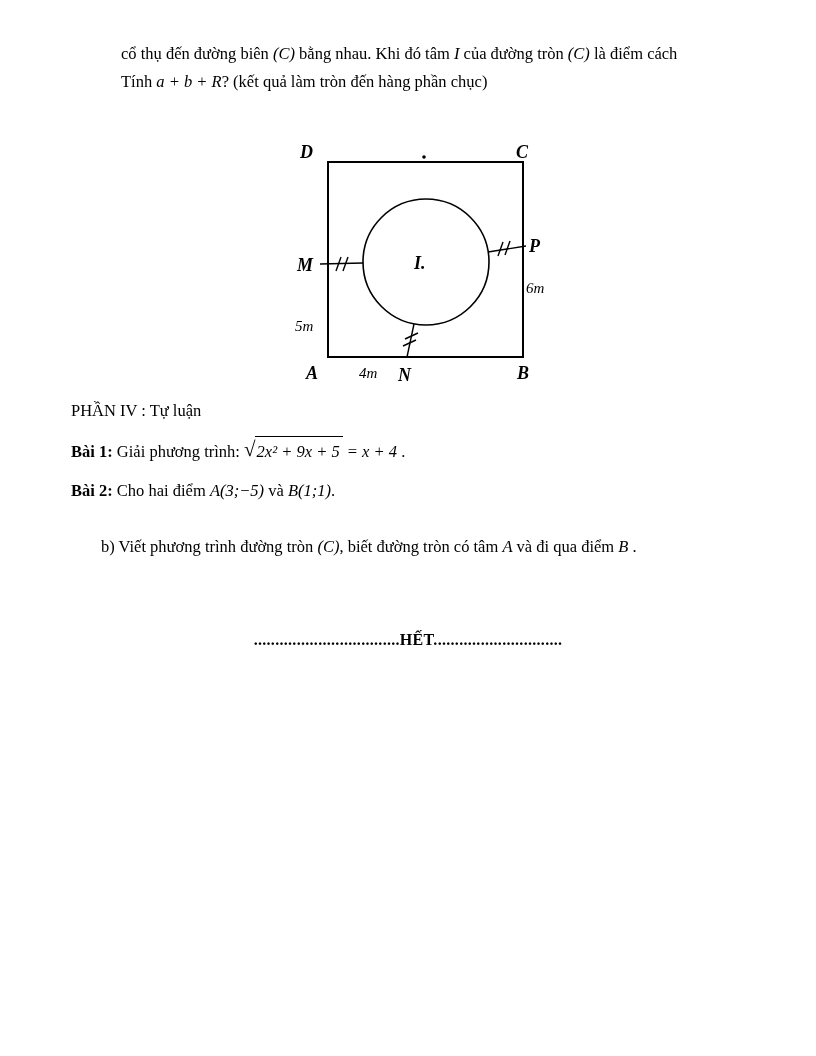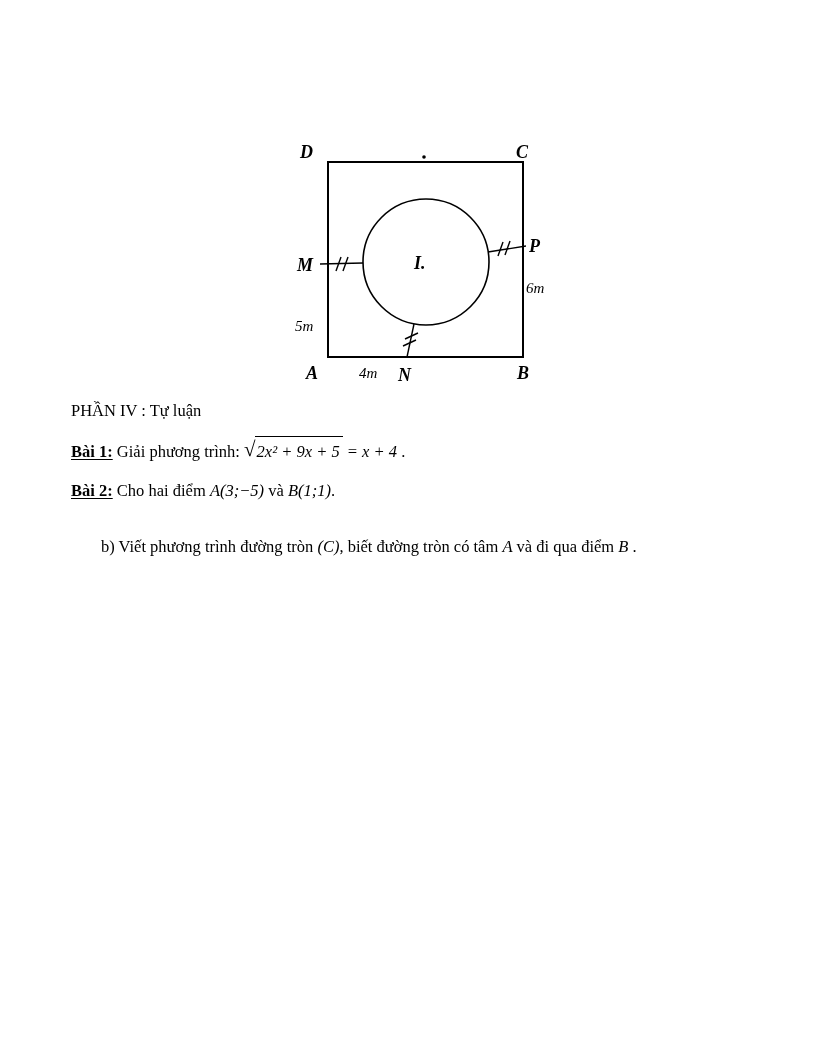--- a/index.html
+++ b/index.html
@@ -7,40 +7,42 @@
   .page {
     position:relative; width:816px; height:1056px; background:#ffffff;
     font-family:"Liberation Serif", serif; color:#000; overflow:hidden;
   }
   .abs { position:absolute; }
   .intro { left:121px; top:40px; width:632px; font-size:16.5px; line-height:1.72; }
   .ln { display:block; }
   .mi { font-style:italic; }
   .heading { left:71px; top:401px; font-size:16.5px; font-weight:normal; }
   .line { font-size:16.5px; }
-  .bai-label { font-weight:bold; text-decoration:underline; text-underline-offset:2px;text-align:center; }
+  .bai-label { font-weight:bold; text-underline-offset:2px;text-align:center; }
   .sqrt-wrap { white-space:nowrap; }
   .sqrt-sign { display:inline-block; font-size:21px; line-height:1; transform:translateY(-1px); margin-right:-1px; font-style:normal; }
   .rad-body { display:inline-block; border-top:1.4px solid #000; padding:5px 3px 0 2px; line-height:1.2; font-style:italic; }
   .ex1 { left:71px; top:436px; }
   .ex2 { left:71px; top:481px; }
   .ex2a { left:117px; top:511px; }
   .ex2b { left:101px; top:537px; }
   .footer { left:0; width:816px; top:631px; text-align:center; font-weight:bold; font-size:16px; letter-spacing:0.3px; }
   .fig { left:293px; top:142px; }
   .fig text { font-family:"Liberation Serif", serif; fill:#000; stroke:none; }
   .pt { font-weight:bold; font-style:italic; font-size:18px; }
   .dim { font-style:italic; font-size:15px; }
 </style>
 </head>
 <body>
 
 <div class="page">
 
   <p class="abs intro">
+    <span class="ln"><span>cổ thụ đến đường biên </span><span class="mi">(C)</span><span> bằng nhau. Khi đó tâm </span><span class="mi">I</span><span> của đường tròn </span><span class="mi">(C)</span><span> là điểm cách</span></span>
+    <span class="ln"><span>Tính </span><span class="mi">a + b + R</span><span>? (kết quả làm tròn đến hàng phần chục)</span></span>
   </p>
 
   <svg class="abs fig" width="274" height="252" viewBox="0 0 274 252" xmlns="http://www.w3.org/2000/svg">
     <g fill="none" stroke="#000000">
       <rect x="35" y="20" width="195" height="195" stroke-width="2"></rect>
       <circle cx="133" cy="120" r="63" stroke-width="1.6"></circle>
       <line x1="27" y1="122" x2="70" y2="121" stroke-width="1.4"></line>
       <line x1="195" y1="110" x2="233" y2="104" stroke-width="1.4"></line>
       <line x1="121" y1="182" x2="114" y2="215" stroke-width="1.4"></line>
       <g stroke-width="1.4">
@@ -74,14 +76,15 @@
 
   <div class="abs heading">PHẦN IV : Tự luận</div>
 
   <div class="abs line ex1"><span class="bai-label">Bài 1:</span><span> Giải phương trình: </span><span class="sqrt-wrap"><span class="sqrt-sign">√</span><span class="rad-body">2x² + 9x + 5</span></span><span class="mi"> = x + 4</span><span> .</span></div>
 
   <div class="abs line ex2"><span class="bai-label">Bài 2:</span><span> Cho hai điểm </span><span class="mi">A(3;−5)</span><span> và </span><span class="mi">B(1;1)</span><span>.</span></div>
 
 
   <div class="abs line ex2b"><span>b) Viết phương trình đường tròn </span><span class="mi">(C)</span><span>, biết đường tròn có tâm </span><span class="mi">A</span><span> và đi qua điểm </span><span class="mi">B</span><span> .</span></div>
 
+  <div class="abs footer"><span>..................................</span><span>HẾT</span><span>..............................</span></div>
 
 </div>
 
 </body></html>

